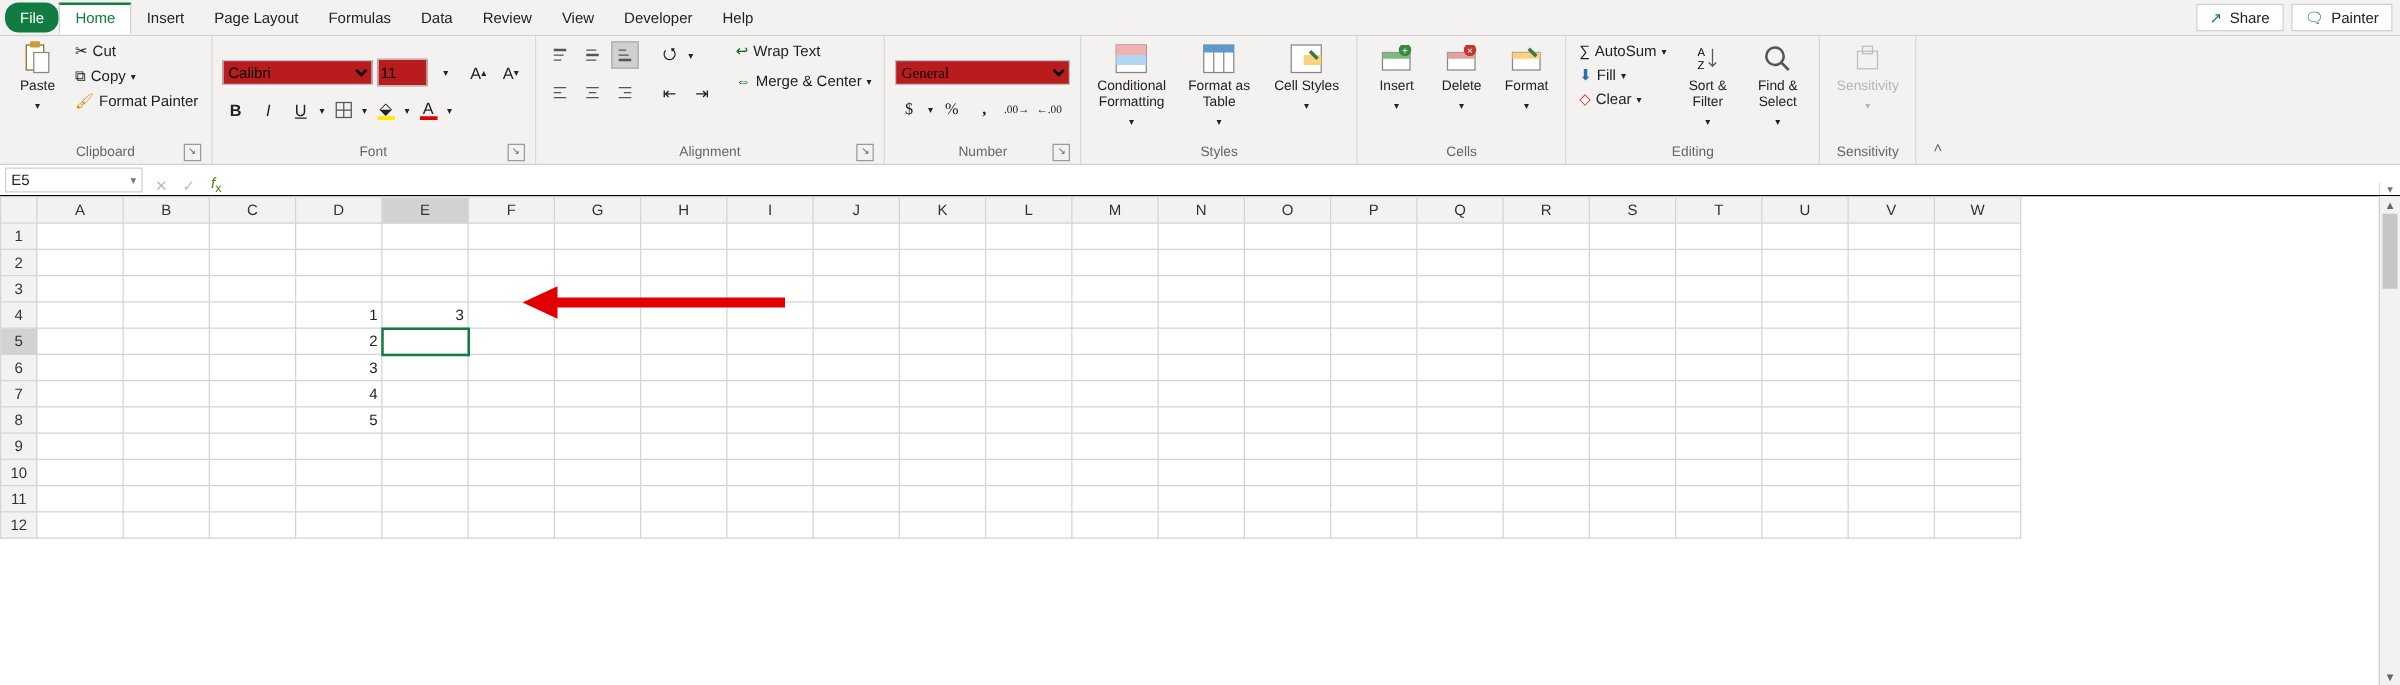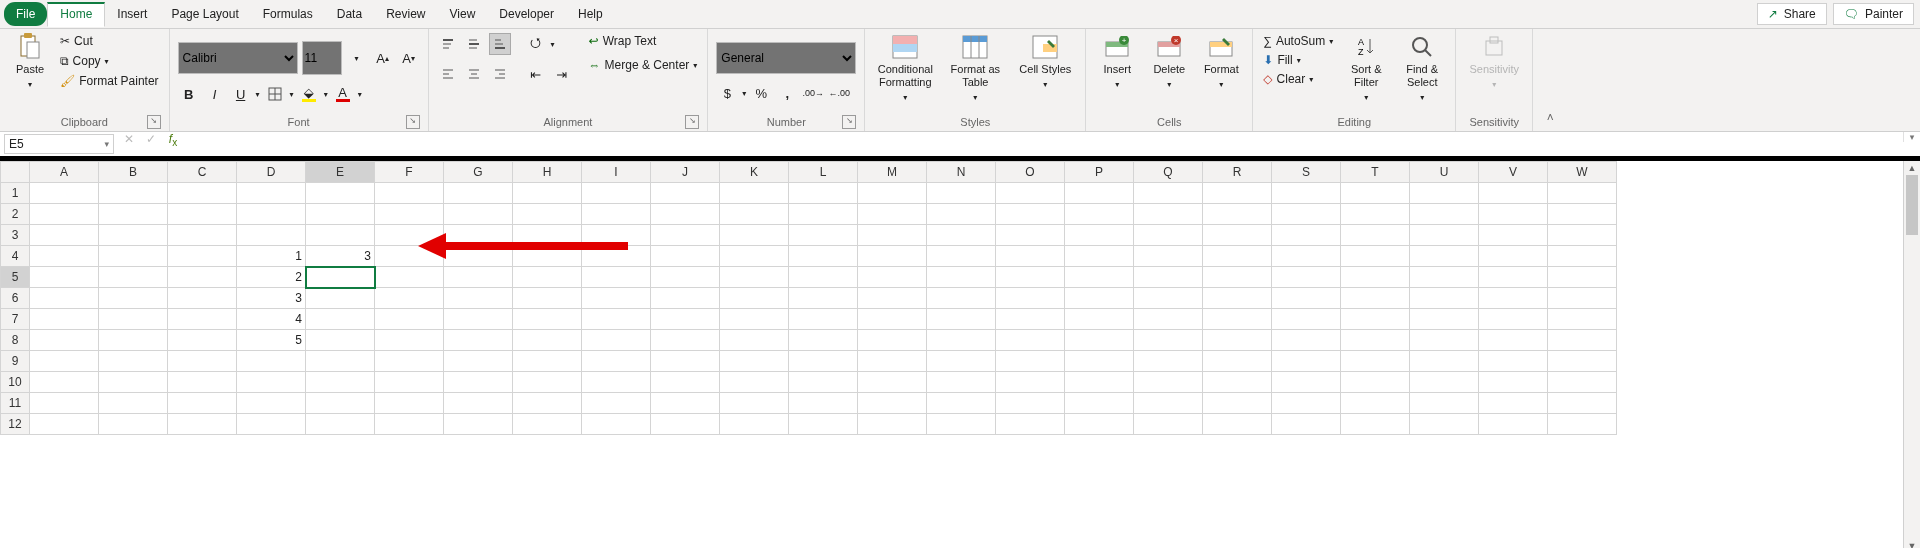--- a/index.html
+++ b/index.html
@@ -13,29 +13,29 @@
   .group{display:flex;flex-direction:column;justify-content:space-between;border-right:1px solid #d9d9d9;padding:4px 8px 0 8px;}
   .group-body{display:flex;align-items:flex-start;gap:6px;flex:1;}
   .group-label{text-align:center;font-size:11px;color:#666;height:18px;line-height:18px;position:relative;}
   .launcher{position:absolute;right:0;bottom:2px;width:12px;height:12px;border:1px solid #9a9a9a;font-size:8px;line-height:10px;text-align:center;color:#666;cursor:pointer;}
   .vbtn{display:flex;flex-direction:column;align-items:center;justify-content:center;width:64px;gap:2px;cursor:pointer;font-size:11px;text-align:center;line-height:13px;}
   .vbtn .ic{width:28px;height:28px;display:flex;align-items:center;justify-content:center;}
   .vbtn.disabled{color:#b5b5b5;}
   .hbtn{display:flex;align-items:center;gap:4px;cursor:pointer;padding:1px 2px;font-size:12px;white-space:nowrap;}
   .col{display:flex;flex-direction:column;gap:4px;justify-content:center;}
   .row{display:flex;gap:4px;align-items:center;}
-  select,input.combo{font-family:inherit;font-size:12px;border:1px solid #bcbcbc;background:#737373;height:32px;}
+  select,input.combo{font-family:inherit;font-size:12px;border:1px solid #bcbcbc;background:#b91c1c;height:20px;}
   select.font{width:120px;}
   input.combo{width:34px;padding:0 2px;}
   .squarebtn{width:20px;height:20px;border:1px solid transparent;display:flex;align-items:center;justify-content:center;cursor:pointer;font-size:13px;}
   .underline-a{border-bottom:3px solid #d00;display:inline-block;width:14px;text-align:center;line-height:12px;}
   .underline-a.y{border-bottom-color:#ffeb00;}
   svg{display:block;}
   
-  .fbar{display:flex;align-items:flex-start;height:24px;border-bottom:5px solid #000000;background:#fff;}
+  .fbar{display:flex;align-items:flex-end;height:24px;border-bottom:1px solid #000000;background:#fff;}
   .namebox{width:100px;border:1px solid #cfcfcf;margin:2px 4px;height:18px;display:flex;align-items:center;padding:0 4px;font-size:12px;}
   .namebox .dd{margin-left:auto;font-size:9px;color:#777;}
   .fx-btn{width:22px;text-align:center;color:#4d7c0f;cursor:pointer;}
   .fx-input{flex:1;border:none;outline:none;height:18px;font-size:12px;padding:0 4px;}
   .fbar-end{width:16px;text-align:center;color:#777;font-size:9px;border-left:1px solid #e0e0e0;}
   
   .gridwrap{position:relative;width:1920px;}
   table.grid{border-collapse:collapse;table-layout:fixed;}
   table.grid th,table.grid td{border:1px solid #d4d4d4;height:18px;font-size:12px;}
   table.grid th{background:#f3f2f1;font-weight:normal;color:#333;}
@@ -218,21 +218,21 @@
             <span style="color:#0b6a0b;">⇔</span>
             <span>Merge &amp; Center</span>
             <span style="font-size:8px;">▾</span>
           </div>
       </div>
     </div>
     <div class="group-label"><span>Alignment</span><span class="launcher">↘</span></div>
   </div>
 
   <div class="group">
-    <div class="group-body col" style="gap:8px;">
+    <div class="group-body col" style="gap:8px;font-family:Liberation Serif, serif;">
       <select style="width:140px;"><option>General</option></select>
       <div class="row">
         <span class="squarebtn">$</span>
           <span style="font-size:8px;">▾</span>
         <span class="squarebtn">%</span>
         <span class="squarebtn">
             <b>,</b>
           </span>
         <span class="squarebtn" style="font-size:9px;">.00→</span>
         <span class="squarebtn" style="font-size:9px;">←.00</span>

